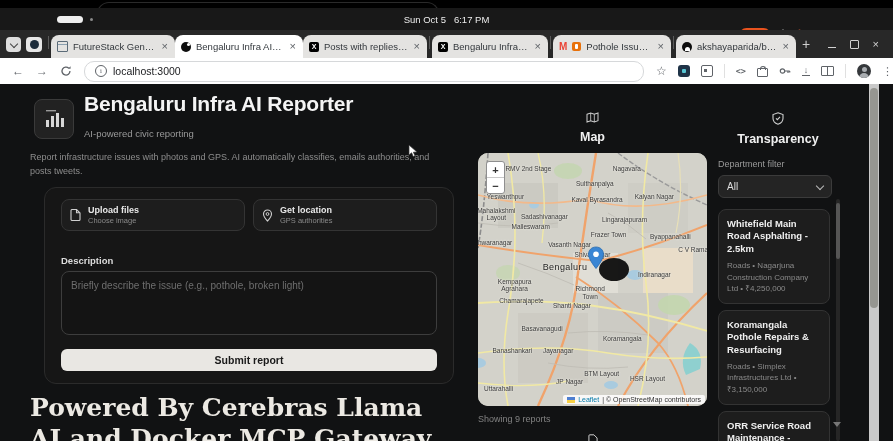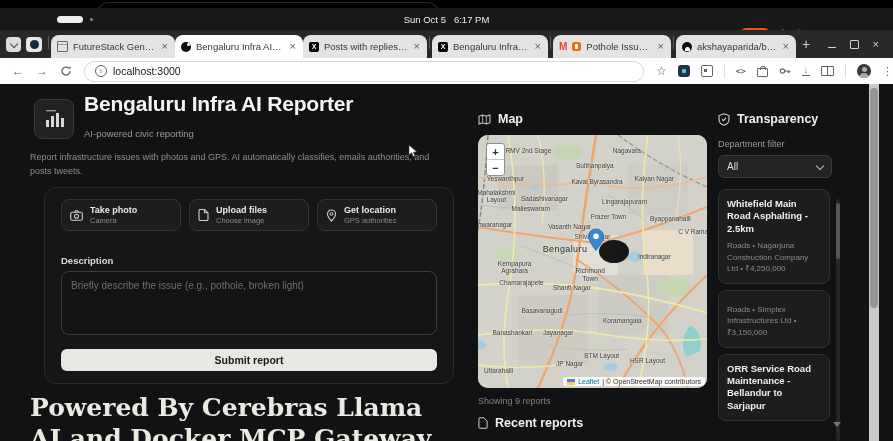--- a/index.html
+++ b/index.html
@@ -115,21 +115,21 @@
     border-radius:8px;resize:none;color:#cfcfcf;font-size:10px;padding:8px 9px;
     font-family:"Liberation Sans",sans-serif;}
   #desc-input::placeholder{color:#6e6e6e;}
   #submit-btn{margin-top:10px;width:100%;height:22px;background:#e9e7e3;color:#1a1a1a;border:none;
     border-radius:6px;font-size:10.5px;font-weight:bold;font-family:"Liberation Sans",sans-serif;}
   #powered{margin-top:8px;width:430px;text-align:left;font-family:"DejaVu Serif",serif;
     font-weight:bold;font-size:25px;line-height:1.25;color:#ece9e3;}
 
   
   #map-col{position:absolute;left:478px;top:28px;width:229px;}
-  .sec-head{display:flex;gap:7px;align-items:center;font-size:12.5px;font-weight:bold;color:#f0f0f0;}
+  .sec-head{display:flex;gap:7px;align-items:center;font-size:12.5px;font-weight:bold;color:#f0f0f0;flex-direction:column;}
   #map-card{position:relative;margin-top:9px;width:229px;height:253px;border-radius:10px;
     overflow:hidden;background:#d3d2ca;}
   .mlabel{position:absolute;transform:translate(-50%,-50%);font-size:6.5px;color:#3a3a3a;
     text-shadow:0 0 2px #e8e7e0,0 0 2px #e8e7e0;white-space:nowrap;text-align:center;}
   .mlabel.big{font-size:9px;color:#1e1e1e;letter-spacing:.4px;}
   .mlabel.wrap{white-space:normal;width:44px;line-height:1.15;}
   #zoom-ctl{position:absolute;left:8px;top:8px;width:17px;background:#fff;border:1px solid #8f8f8f;
     border-radius:3px;overflow:hidden;}
   #zoom-ctl div{height:15px;display:flex;align-items:center;justify-content:center;
     font-size:11px;color:#333;font-weight:bold;}
@@ -324,31 +324,20 @@
         </span>
         <div>
           <div id="app-title">Bengaluru Infra AI Reporter</div>
           <div id="app-sub">AI-powered civic reporting</div>
         </div>
       </div>
       <div id="app-desc">Report infrastructure issues with photos and GPS. AI automatically classifies, emails authorities, and posts tweets.</div>
 
       <div id="form-card">
         <div class="act-row">
-          <div class="act-btn">
-            <svg width="13" height="11" viewBox="0 0 13 11">
-              <rect x="0.7" y="2.2" width="11.6" height="8" rx="1.5" stroke="#cfcfcf" stroke-width="1.1" fill="none"></rect>
-              <path d="M4.5,2.2 L5.5,0.8 h2 l1,1.4" stroke="#cfcfcf" stroke-width="1.1" fill="none"></path>
-              <circle cx="6.5" cy="6.2" r="2" stroke="#cfcfcf" stroke-width="1.1" fill="none"></circle>
-            </svg>
-            <span class="act-txt">
-              <b>Take photo</b>
-              <span>Camera</span>
-            </span>
-          </div>
           <div class="act-btn">
             <svg width="11" height="12" viewBox="0 0 11 12">
               <path d="M1,1.5 a1,1 0 0 1 1,-1 h4.5 l3.5,3.5 v6.5 a1,1 0 0 1 -1,1 h-7 a1,1 0 0 1 -1,-1 z" stroke="#cfcfcf" stroke-width="1.1" fill="none"></path>
               <path d="M6.5,0.8 v3 h3" stroke="#cfcfcf" stroke-width="1.1" fill="none"></path>
             </svg>
             <span class="act-txt">
               <b>Upload files</b>
               <span>Choose image</span>
             </span>
           </div>
@@ -494,20 +483,21 @@
         <span>All</span>
         <span class="sel-chev"></span>
       </div>
 
       <div id="cards">
         <div class="tcard">
           <h4>Whitefield Main Road Asphalting - 2.5km</h4>
           <p>Roads • Nagarjuna Construction Company Ltd • ₹4,250,000</p>
         </div>
         <div class="tcard">
+          <h4>Koramangala Pothole Repairs &amp; Resurfacing</h4>
           <p>Roads • Simplex Infrastructures Ltd • ₹3,150,000</p>
         </div>
         <div class="tcard">
           <h4>ORR Service Road Maintenance - Bellandur to Sarjapur</h4>
 
         </div>
 
       </div>
     </div>
 

